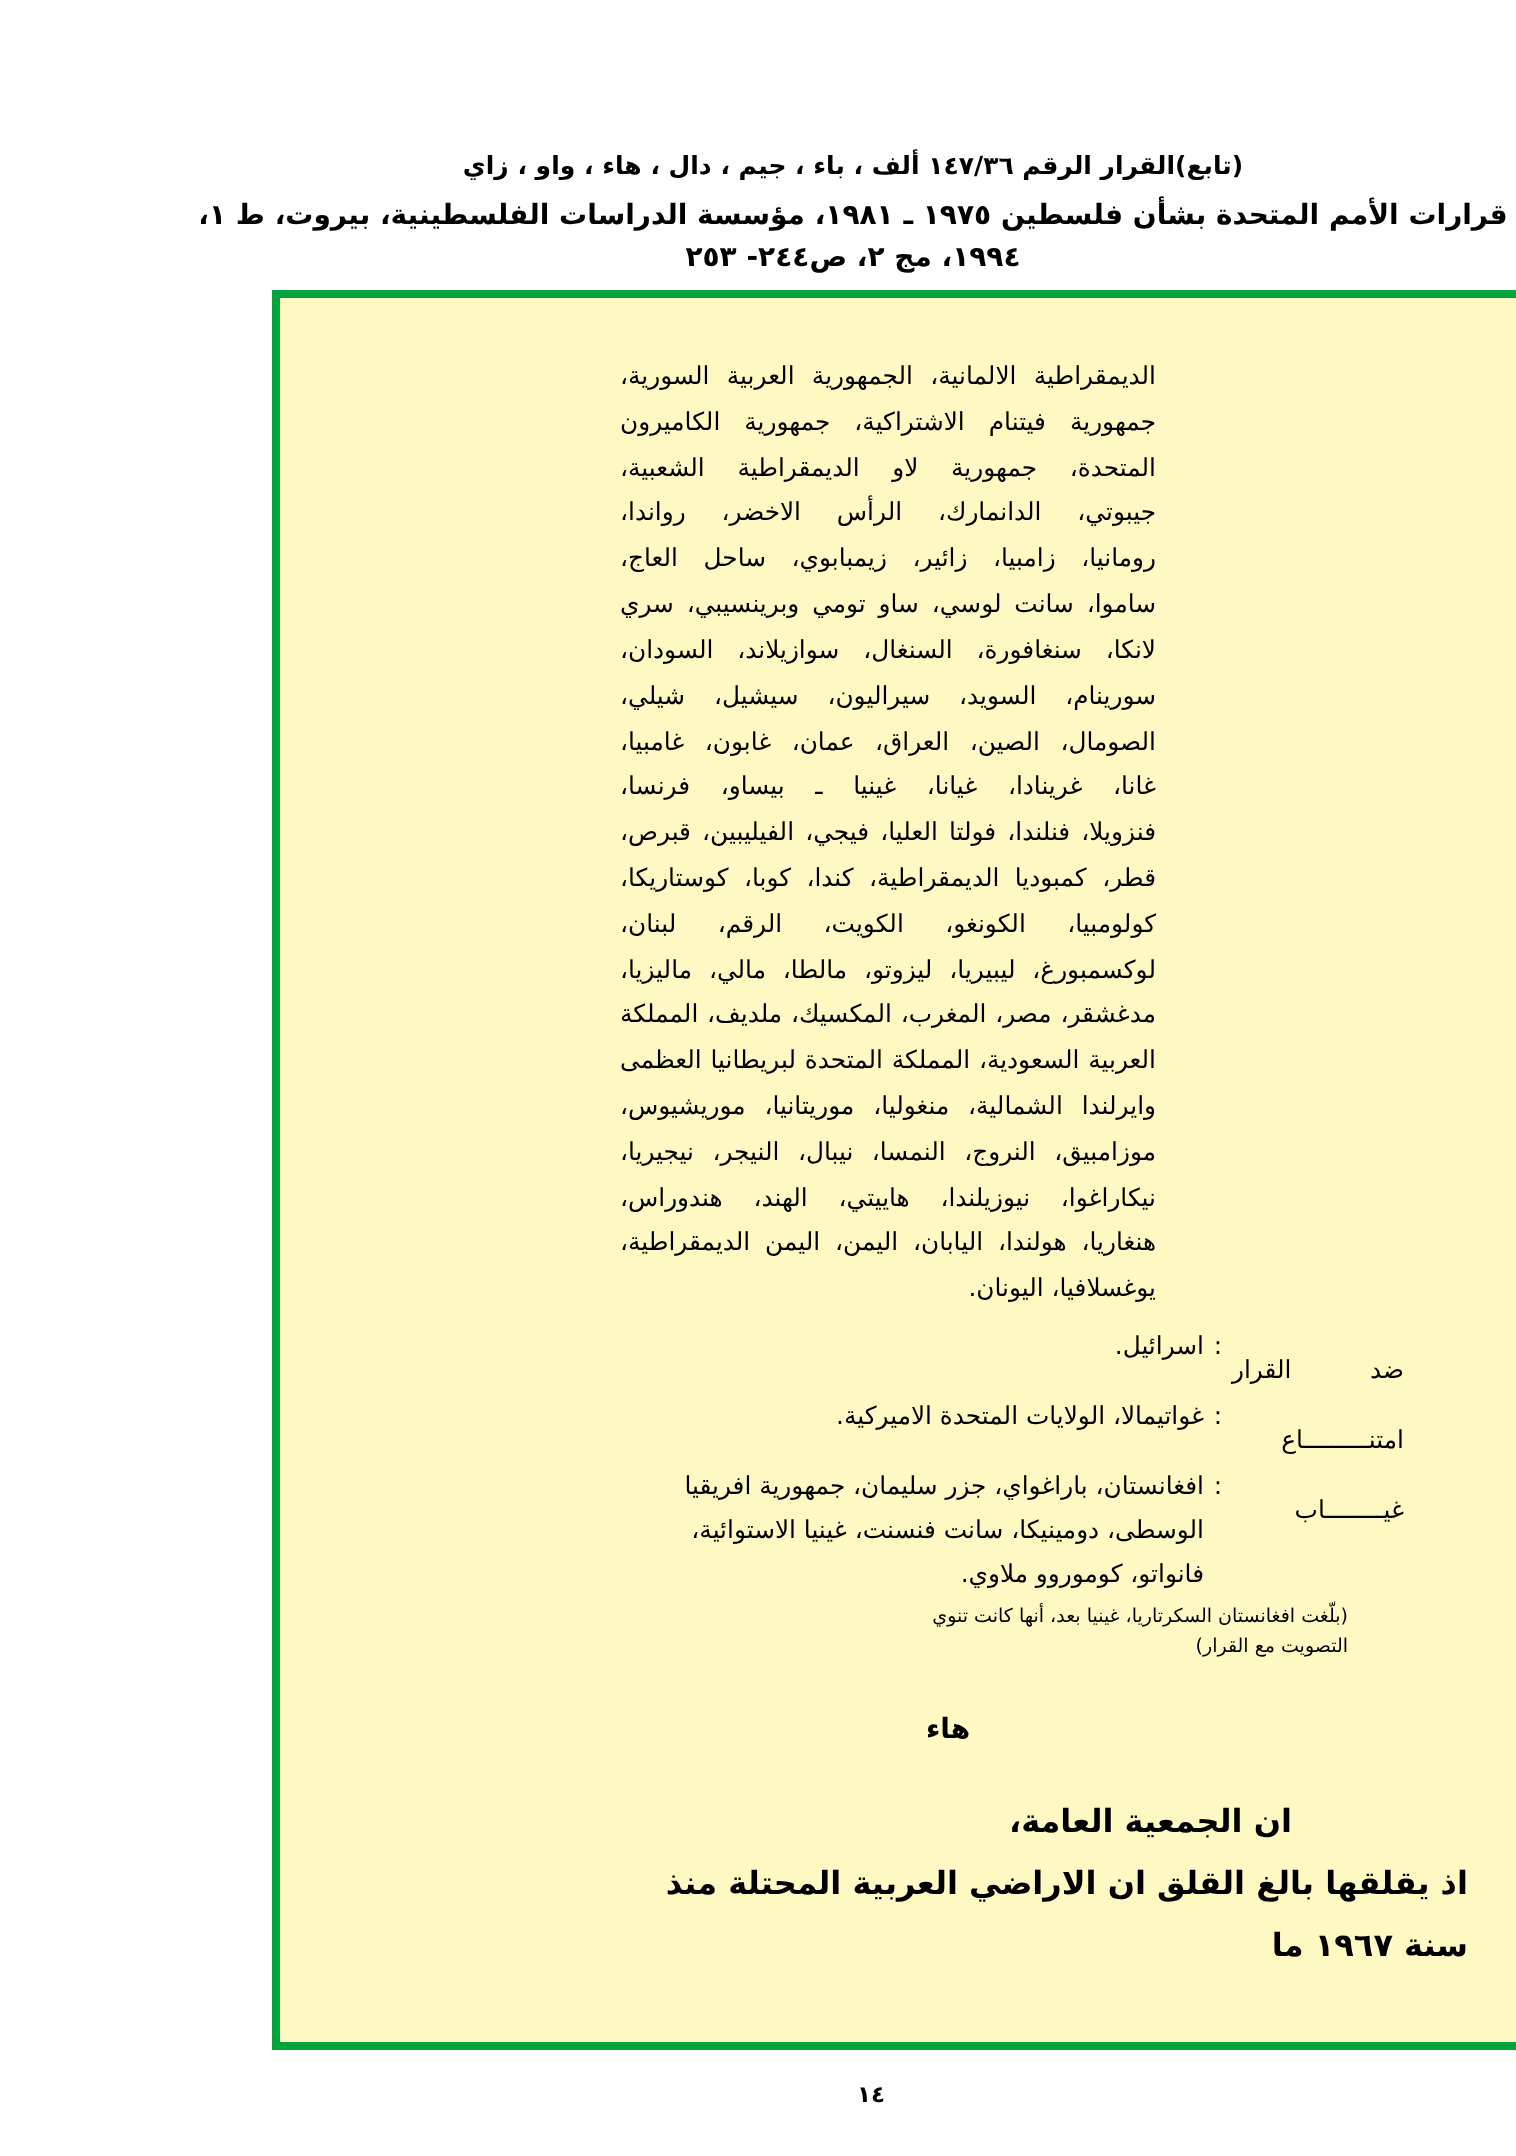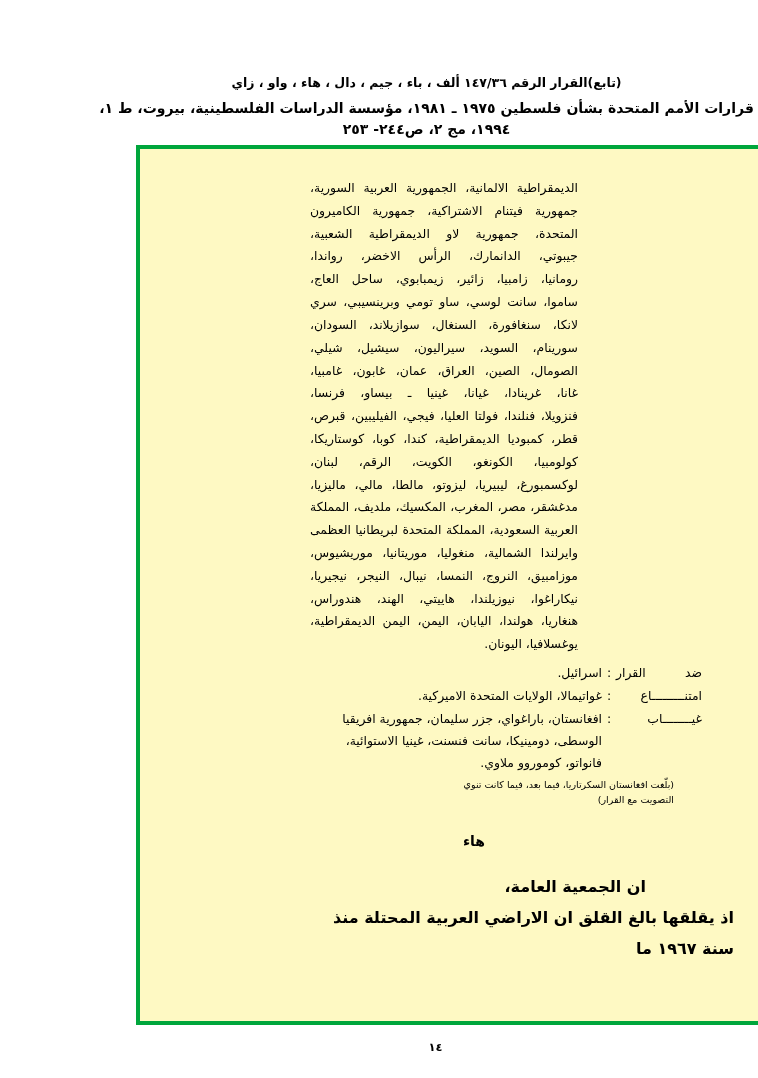--- a/index.html
+++ b/index.html
@@ -82,20 +82,21 @@
     flex-direction: row;
     align-items: flex-start;
     margin-bottom: 1px;
   }
   .vote-label {
     width: 86px;
     flex: 0 0 86px;
     text-align: justify;
     text-align-last: justify;
     white-space: nowrap;
+    margin-top: 12px;
   }
   .vote-colon {
     width: 14px;
     flex: 0 0 14px;
     text-align: center;
   }
   .vote-value {
     flex: 1 1 auto;
     text-align: justify;
     direction: rtl;
@@ -204,21 +205,21 @@
           <div class="vote-value">
             <div>افغانستان، باراغواي، جزر سليمان، جمهورية افريقيا</div>
             <div>الوسطى، دومينيكا، سانت فنسنت، غينيا الاستوائية،</div>
             <div class="last-line">فانواتو، كوموروو ملاوي.</div>
           </div>
         </div>
 
       </div>
 
       <div class="note">
-        <div>(بلّغت افغانستان السكرتاريا، فيما بعد، فيما كانت تنوي</div>
+        <div>(بلّغت افغانستان السكرتاريا، غينيا بعد، أنها كانت تنوي</div>
         <div>التصويت مع القرار)</div>
       </div>
 
       <div class="section-letter">هاء</div>
 
       <div class="body-para">
         <span class="line">ان الجمعية العامة،</span>
         <span class="line line-indent">اذ يقلقها بالغ القلق ان الاراضي العربية المحتلة منذ سنة ١٩٦٧ ما</span>
       </div>
 

